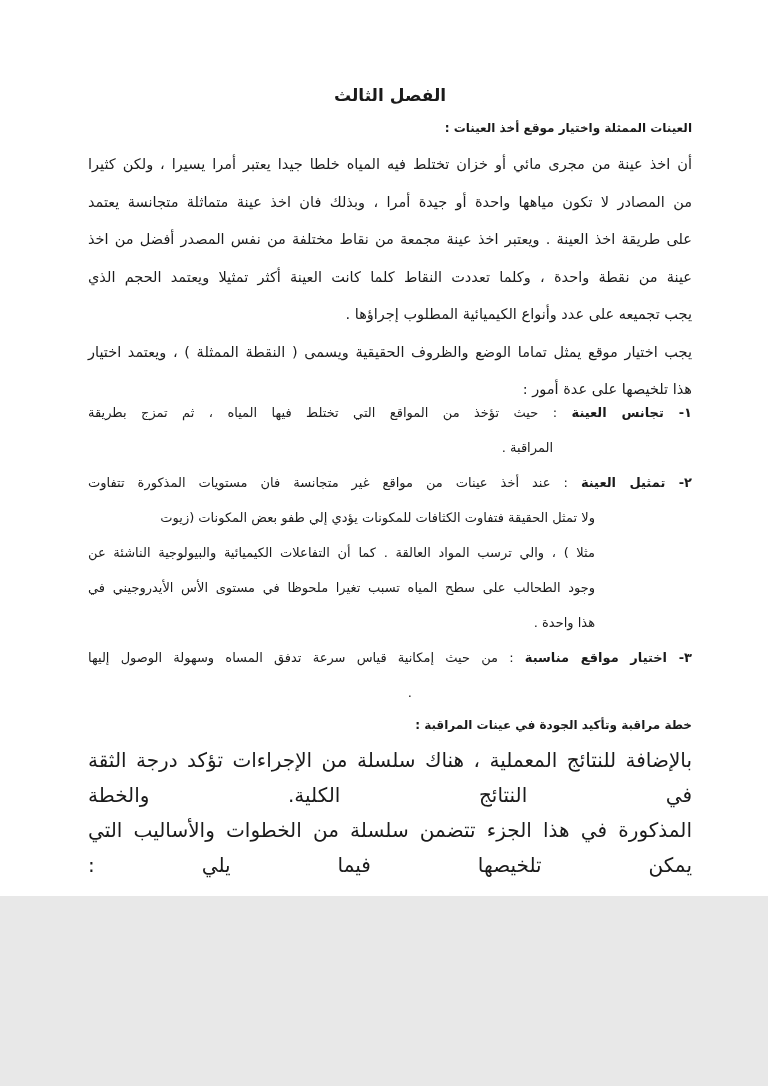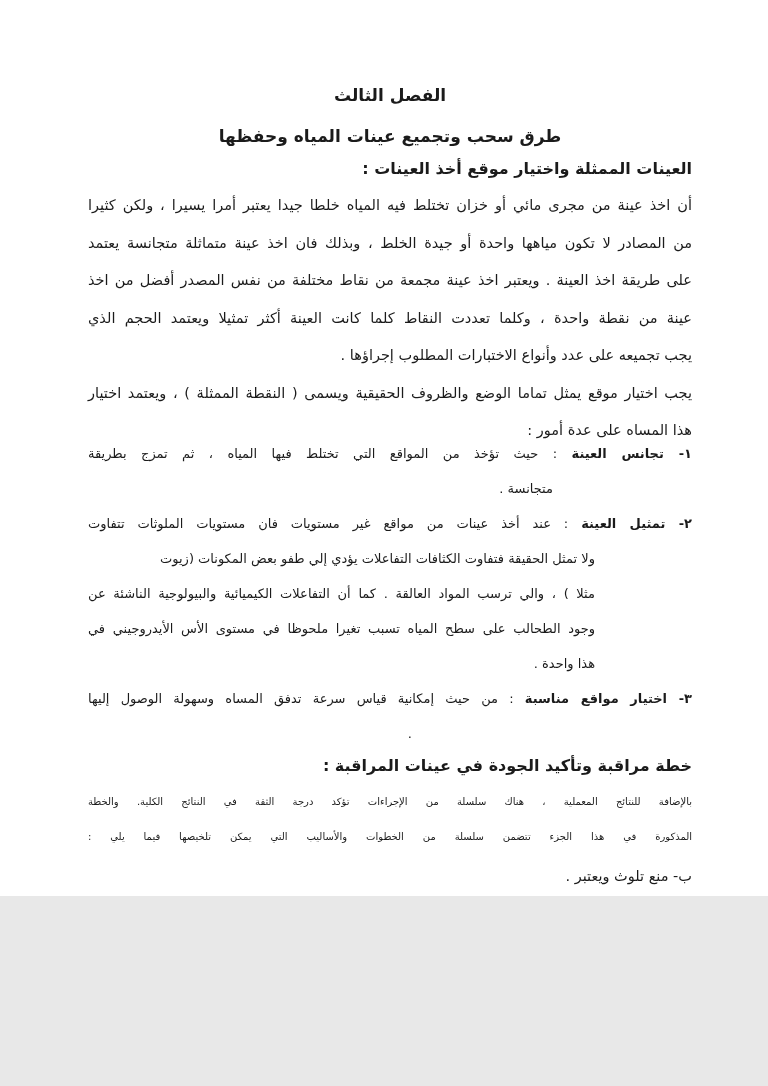--- a/index.html
+++ b/index.html
@@ -26,82 +26,81 @@
   }
   .doc-subtitle {
     margin-top:19px;
     text-align:center;
     font-size:17px; font-weight:700;
     line-height:22px;
   }
   .sec-heading {
     margin-top:10px;
     text-align:right;
-    font-size:16px; font-weight:700;
+    font-size:12px; font-weight:700;
     line-height:24px;
   }
   .para { margin-top:6px; font-size:14.5px; }
   .para .line { line-height:37.5px; }
   .line { text-align:right; }
   .just { text-align:justify; text-align-last:justify; }
   .list { margin-top:-14px; font-size:13px; }
   .list .line { line-height:35px; }
   .item-label { font-weight:700; }
   .cont-1 { margin-right:139px; }
   .cont-2 { margin-right:97px; }
   .cont-3 { margin-right:280px; }
   .sec-heading-2 { margin-top:3px; }
-  .qpara { margin-top:6px; font-size:10px; }
+  .qpara { margin-top:6px; font-size:20px; }
   .qpara .line { line-height:35px; }
   .letter-list { margin-top:4px; font-size:14.5px; }
   .letter-list .line { line-height:37px; }
   .page-number {
     position:absolute; top:988px; left:0; right:0;
     text-align:center;
     font-size:14px; line-height:24px;
   }
 </style>
 </head>
 <body>
 
 <div class="page">
   <div class="content">
 
     <div class="doc-title">الفصل الثالث</div>
-    <div class="doc-subtitle">طرق سحب وتجميع عينات المياه وحفظها</div>
 
     <div class="sec-heading">العينات الممثلة واختيار موقع أخذ العينات :</div>
 
     <div class="para">
       <div class="line just">أن اخذ عينة من مجرى مائي أو خزان تختلط فيه المياه خلطا جيدا يعتبر أمرا يسيرا ، ولكن كثيرا</div>
-      <div class="line just">من المصادر لا تكون مياهها واحدة أو جيدة الخلط ، وبذلك فان اخذ عينة متماثلة متجانسة يعتمد</div>
+      <div class="line just">من المصادر لا تكون مياهها واحدة أو جيدة أمرا ، وبذلك فان اخذ عينة متماثلة متجانسة يعتمد</div>
       <div class="line just">على طريقة اخذ العينة . ويعتبر اخذ عينة مجمعة من نقاط مختلفة من نفس المصدر أفضل من اخذ</div>
       <div class="line just">عينة من نقطة واحدة ، وكلما تعددت النقاط كلما كانت العينة أكثر تمثيلا ويعتمد الحجم الذي</div>
-      <div class="line">يجب تجميعه على عدد وأنواع الاختبارات المطلوب إجراؤها .</div>
+      <div class="line">يجب تجميعه على عدد وأنواع الكيميائية المطلوب إجراؤها .</div>
     </div>
 
     <div class="para" style="margin-top:0;">
       <div class="line just">يجب اختيار موقع يمثل تماما الوضع والظروف الحقيقية ويسمى ( النقطة الممثلة ) ، ويعتمد اختيار</div>
-      <div class="line">هذا المساه على عدة أمور :</div>
+      <div class="line">هذا تلخيصها على عدة أمور :</div>
     </div>
 
     <div class="list">
 
       <div>
         <div class="line just">
           <span class="item-label">١- تجانس العينة</span><span> : حيث تؤخذ من المواقع التي تختلط فيها المياه ، ثم تمزج بطريقة</span>
         </div>
-        <div class="line cont-1">متجانسة .</div>
+        <div class="line cont-1">المراقبة .</div>
       </div>
 
       <div>
         <div class="line just">
-          <span class="item-label">٢- تمثيل العينة</span><span> : عند أخذ عينات من مواقع غير مستويات فان مستويات الملوثات تتفاوت</span>
+          <span class="item-label">٢- تمثيل العينة</span><span> : عند أخذ عينات من مواقع غير متجانسة فان مستويات المذكورة تتفاوت</span>
         </div>
-        <div class="line cont-2">ولا تمثل الحقيقة فتفاوت الكثافات التفاعلات يؤدي إلي طفو بعض المكونات (زيوت</div>
+        <div class="line cont-2">ولا تمثل الحقيقة فتفاوت الكثافات للمكونات يؤدي إلي طفو بعض المكونات (زيوت</div>
         <div class="line cont-2 just">مثلا ) ، والي ترسب المواد العالقة . كما أن التفاعلات الكيميائية والبيولوجية الناشئة عن</div>
         <div class="line cont-2 just">وجود الطحالب على سطح المياه تسبب تغيرا ملحوظا في مستوى الأس الأيدروجيني في</div>
         <div class="line cont-2">هذا واحدة .</div>
       </div>
 
       <div>
         <div class="line just">
           <span class="item-label">٣- اختيار مواقع مناسبة</span><span> : من حيث إمكانية قياس سرعة تدفق المساه وسهولة الوصول إليها</span>
         </div>
         <div class="line cont-3">.</div>

